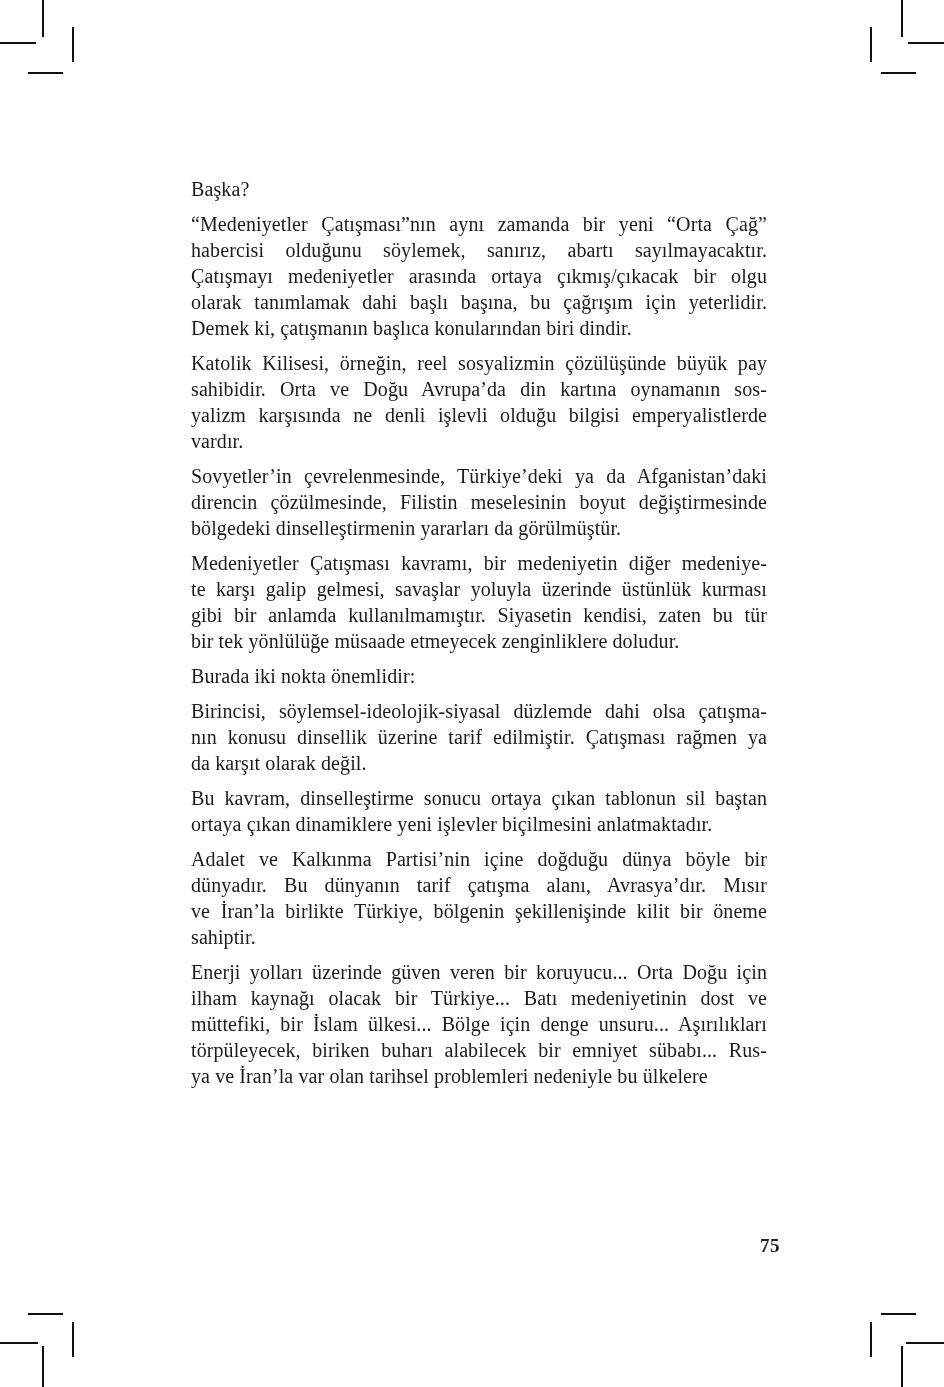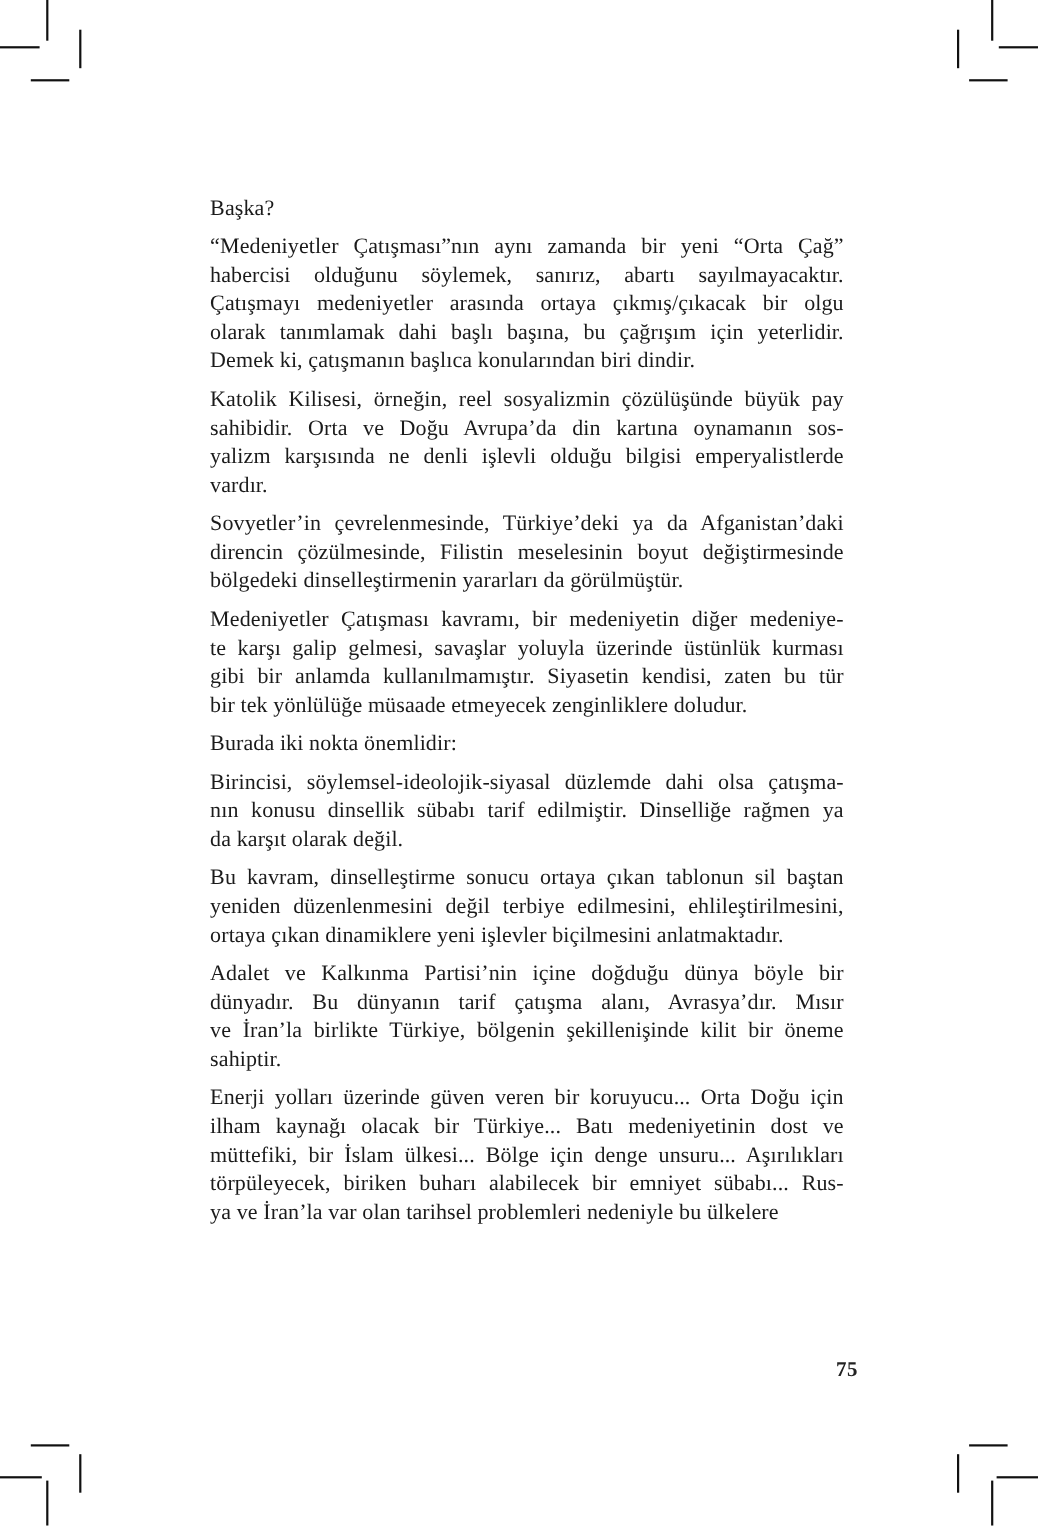--- a/index.html
+++ b/index.html
@@ -121,26 +121,25 @@
       <div class="line">Medeniyetler Çatışması kavramı, bir medeniyetin diğer medeniye-</div>
       <div class="line">te karşı galip gelmesi, savaşlar yoluyla üzerinde üstünlük kurması</div>
       <div class="line">gibi bir anlamda kullanılmamıştır. Siyasetin kendisi, zaten bu tür</div>
       <div class="line last">bir tek yönlülüğe müsaade etmeyecek zenginliklere doludur.</div>
     </div>
     <div class="para">
       <div class="line last">Burada iki nokta önemlidir:</div>
     </div>
     <div class="para">
       <div class="line">Birincisi, söylemsel-ideolojik-siyasal düzlemde dahi olsa çatışma-</div>
-      <div class="line">nın konusu dinsellik sübabı tarif edilmiştir. Dinselliğe rağmen ya</div>
+      <div class="line">nın konusu dinsellik üzerine tarif edilmiştir. Çatışması rağmen ya</div>
       <div class="line last">da karşıt olarak değil.</div>
     </div>
     <div class="para">
       <div class="line">Bu kavram, dinselleştirme sonucu ortaya çıkan tablonun sil baştan</div>
-      <div class="line">yeniden düzenlenmesini değil terbiye edilmesini, ehlileştirilmesini,</div>
       <div class="line last">ortaya çıkan dinamiklere yeni işlevler biçilmesini anlatmaktadır.</div>
     </div>
     <div class="para">
       <div class="line">Adalet ve Kalkınma Partisi’nin içine doğduğu dünya böyle bir</div>
       <div class="line">dünyadır. Bu dünyanın tarif çatışma alanı, Avrasya’dır. Mısır</div>
       <div class="line">ve İran’la birlikte Türkiye, bölgenin şekillenişinde kilit bir öneme</div>
       <div class="line last">sahiptir.</div>
     </div>
     <div class="para">
       <div class="line">Enerji yolları üzerinde güven veren bir koruyucu... Orta Doğu için</div>

